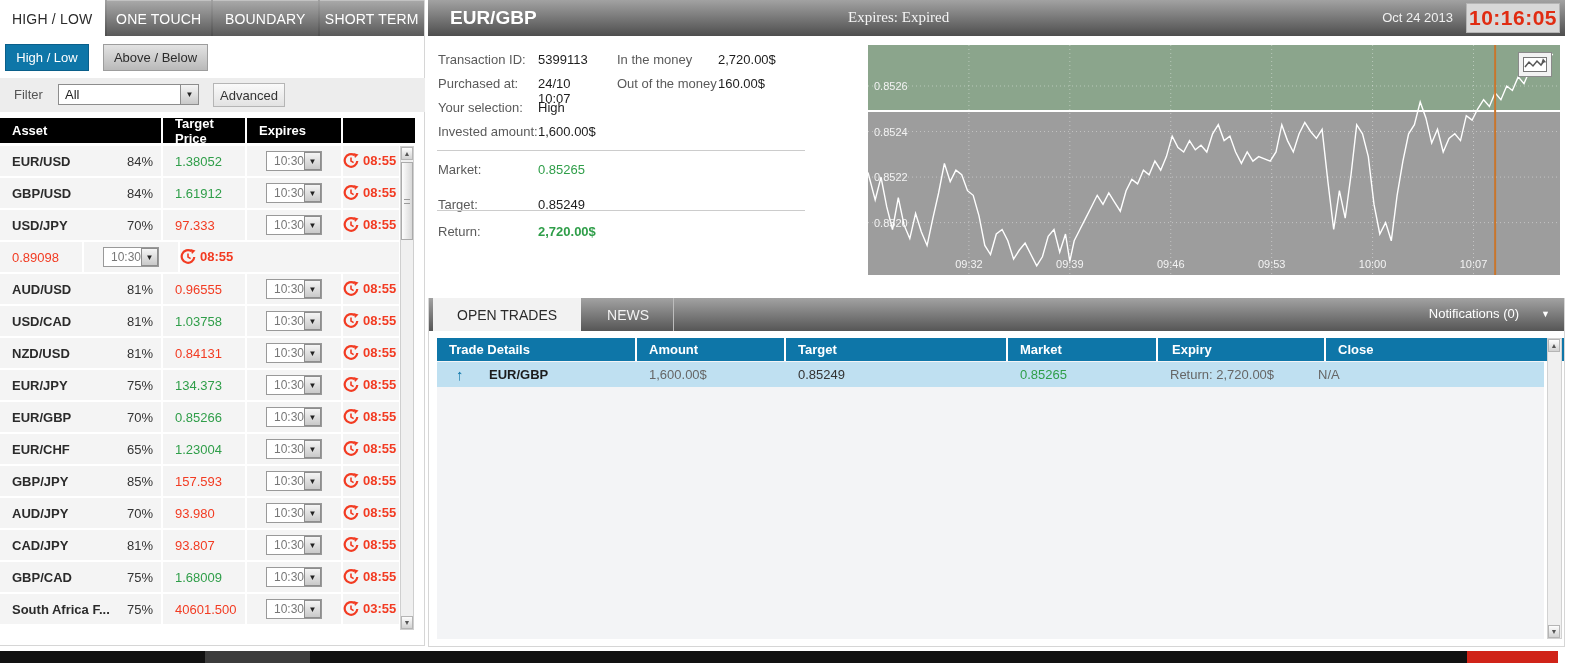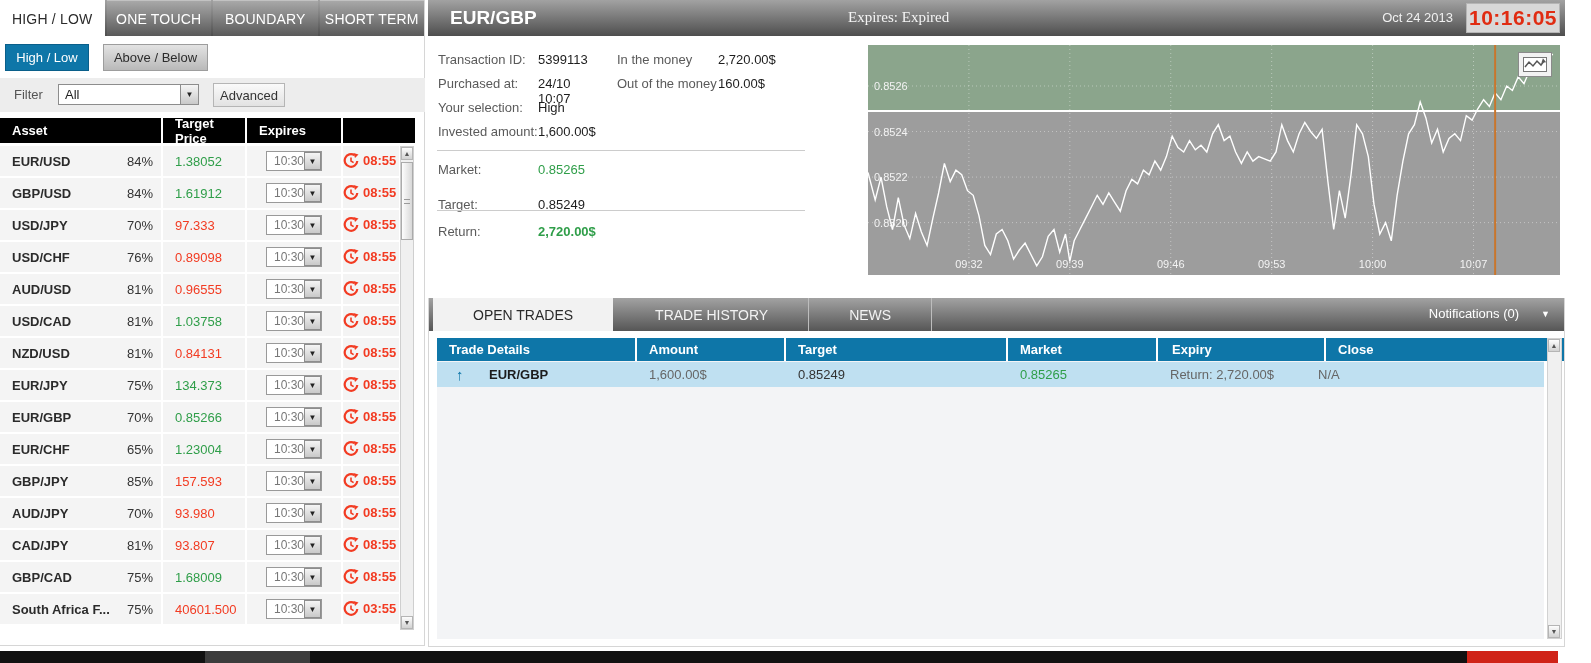--- a/index.html
+++ b/index.html
@@ -86,21 +86,21 @@
   #chart { position:absolute; left:868px; top:45px; width:692px; height:230px; }
   #chart svg { display:block; }
   #chart-type-btn { position:absolute; right:8px; top:7px; width:34px; height:25px; background:#f2f2f2;
                     border:1px solid #8a8a8a; display:flex; align-items:center; justify-content:center; cursor:pointer; }
 
   
   #bottom { position:absolute; left:428px; top:298px; width:1137px; height:349px; background:#fff; border:1px solid #d6d6d6; border-top:none; }
   #btabs { position:relative; height:33px; }
   #btabs .bg { position:absolute; inset:0; background:linear-gradient(#a2a2a2,#565656); }
   #btab-row { position:absolute; left:4px; top:0; height:33px; display:flex; }
-  .btab { position:relative; height:33px; padding:0 40px; display:flex; align-items:center; color:#f2f2f2;
+  .btab { position:relative; height:33px; padding:0 24px; display:flex; align-items:center; color:#f2f2f2;
           font-size:14px; cursor:pointer; border-right:1px solid #bdbdbd; }
   .btab.active { background:#f2f2f2; color:#2b2b2b; border-right:none; margin-right:2px; }
   #notif { position:absolute; right:14px; top:8px; color:#fff; font-size:13px; cursor:pointer; display:flex; align-items:center; gap:22px; }
   #notif .caret { font-size:9px; }
 
   #btable-head { position:absolute; left:8px; top:40px; height:23px; display:flex; background:#0e76a8;
                  color:#fff; font-size:13px; font-weight:bold;text-align:center; }
   #btable-head .hc { display:flex; align-items:center; padding-left:12px; border-right:2px solid #fff; }
   #btable-head .hc:last-child { border-right:none; }
   #btable-area { position:absolute; left:8px; top:63px; width:1107px; height:278px; background:#f3f4f6; }
@@ -221,24 +221,20 @@
               <svg width="16" height="16" viewBox="0 0 16 16">
                 <path d="M11.5 2.2 A6.3 6.3 0 1 0 14.3 8" fill="none" stroke="#f23b22" stroke-width="2.2"></path>
                 <polygon points="10.5,0 15.5,1.5 12,5" fill="#f23b22"></polygon>
                 <path d="M8 4.5 V8 L10.6 9.6" fill="none" stroke="#f23b22" stroke-width="1.6"></path>
               </svg>
             </span>
             <span class="ctime">08:55</span>
           </div>
         </div>
         <div class="arow">
-          <div class="c-asset">
-            <span class="aname">USD/CHF</span>
-            <span class="apay">76%</span>
-          </div>
           <div class="c-price">
             <span class="down">0.89098</span>
           </div>
           <div class="c-exp">
             <div class="exp-select">
               <span class="v">10:30</span>
               <span class="ddbtn" style="height: 18px;">▼</span>
             </div>
           </div>
           <div class="c-timer">
@@ -599,21 +595,20 @@
         <polygon points="22,2 22,7 18,4.5" fill="#555" transform="rotate(-40 20 4.5)"></polygon>
       </svg>
     </div>
   </div>
 
   <div id="bottom">
     <div id="btabs">
       <div class="bg"></div>
       <div id="btab-row">
           <div class="btab active">OPEN TRADES</div>
-          <div class="btab">TRADE HISTORY</div>
           <div class="btab">NEWS</div>
         </div>
       <div id="notif">
         <span>Notifications (0)</span>
         <span class="caret">▼</span>
       </div>
     </div>
     <div id="btable-head">
         <div class="hc" style="width: 200px;">Trade Details</div>
         <div class="hc" style="width: 149px;">Amount</div>

